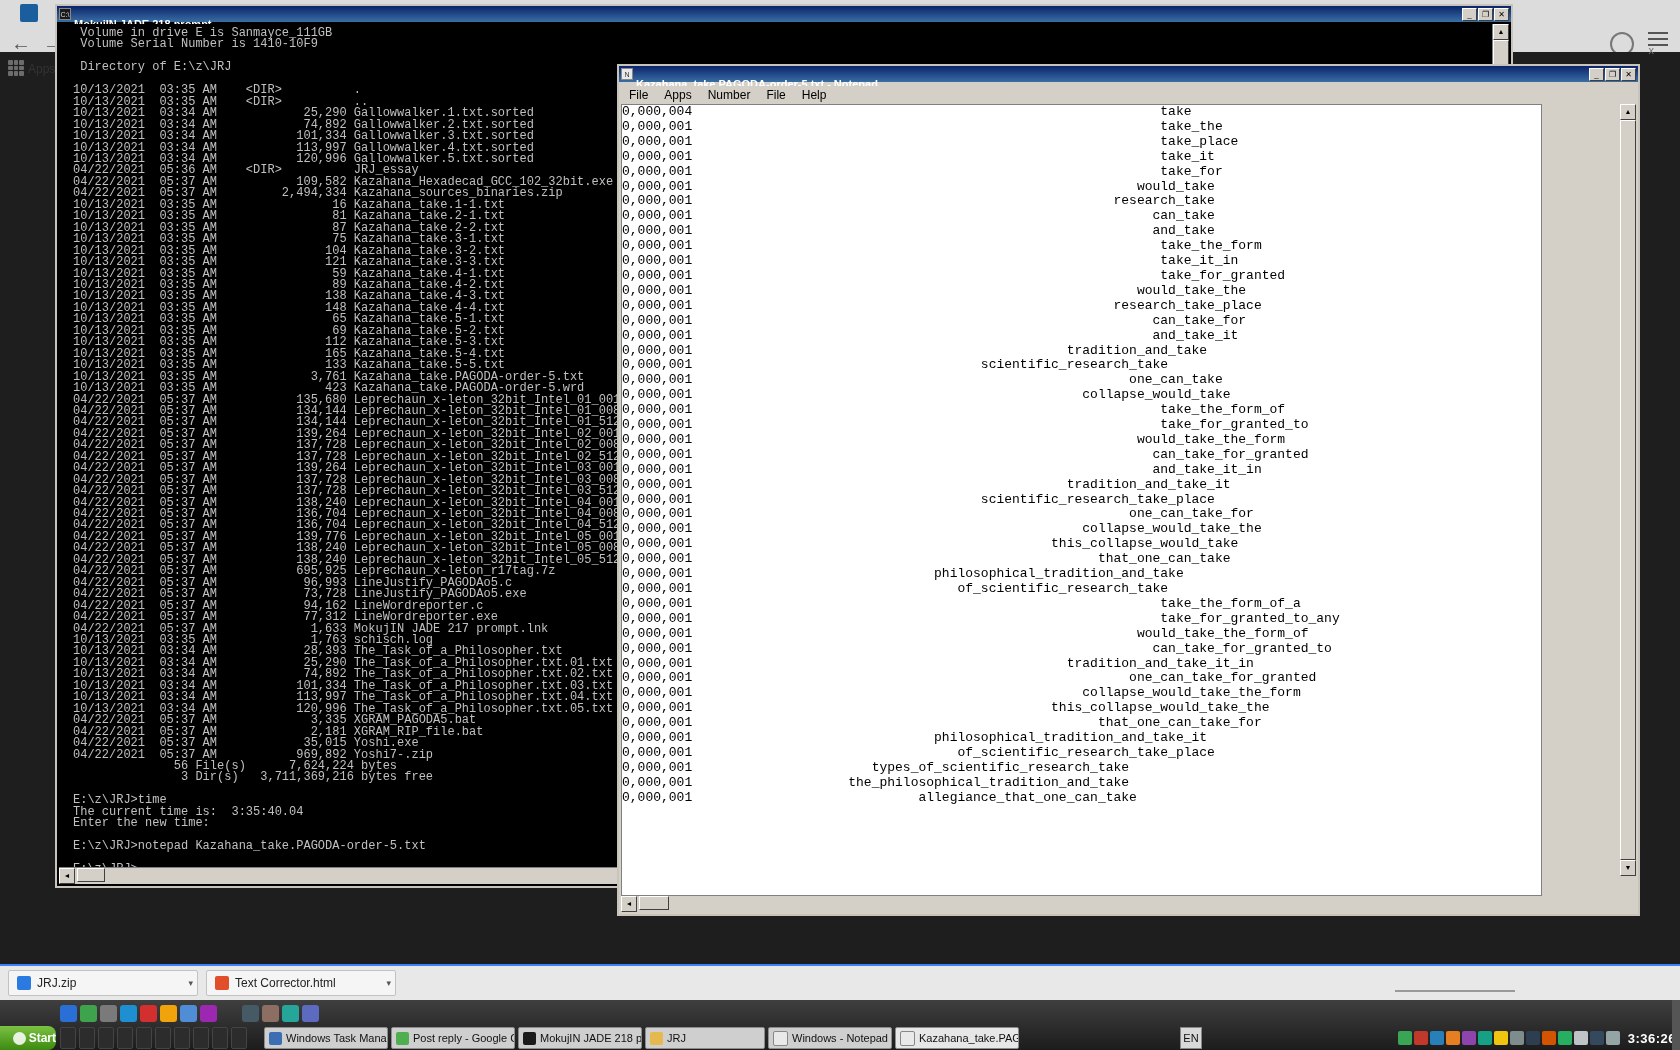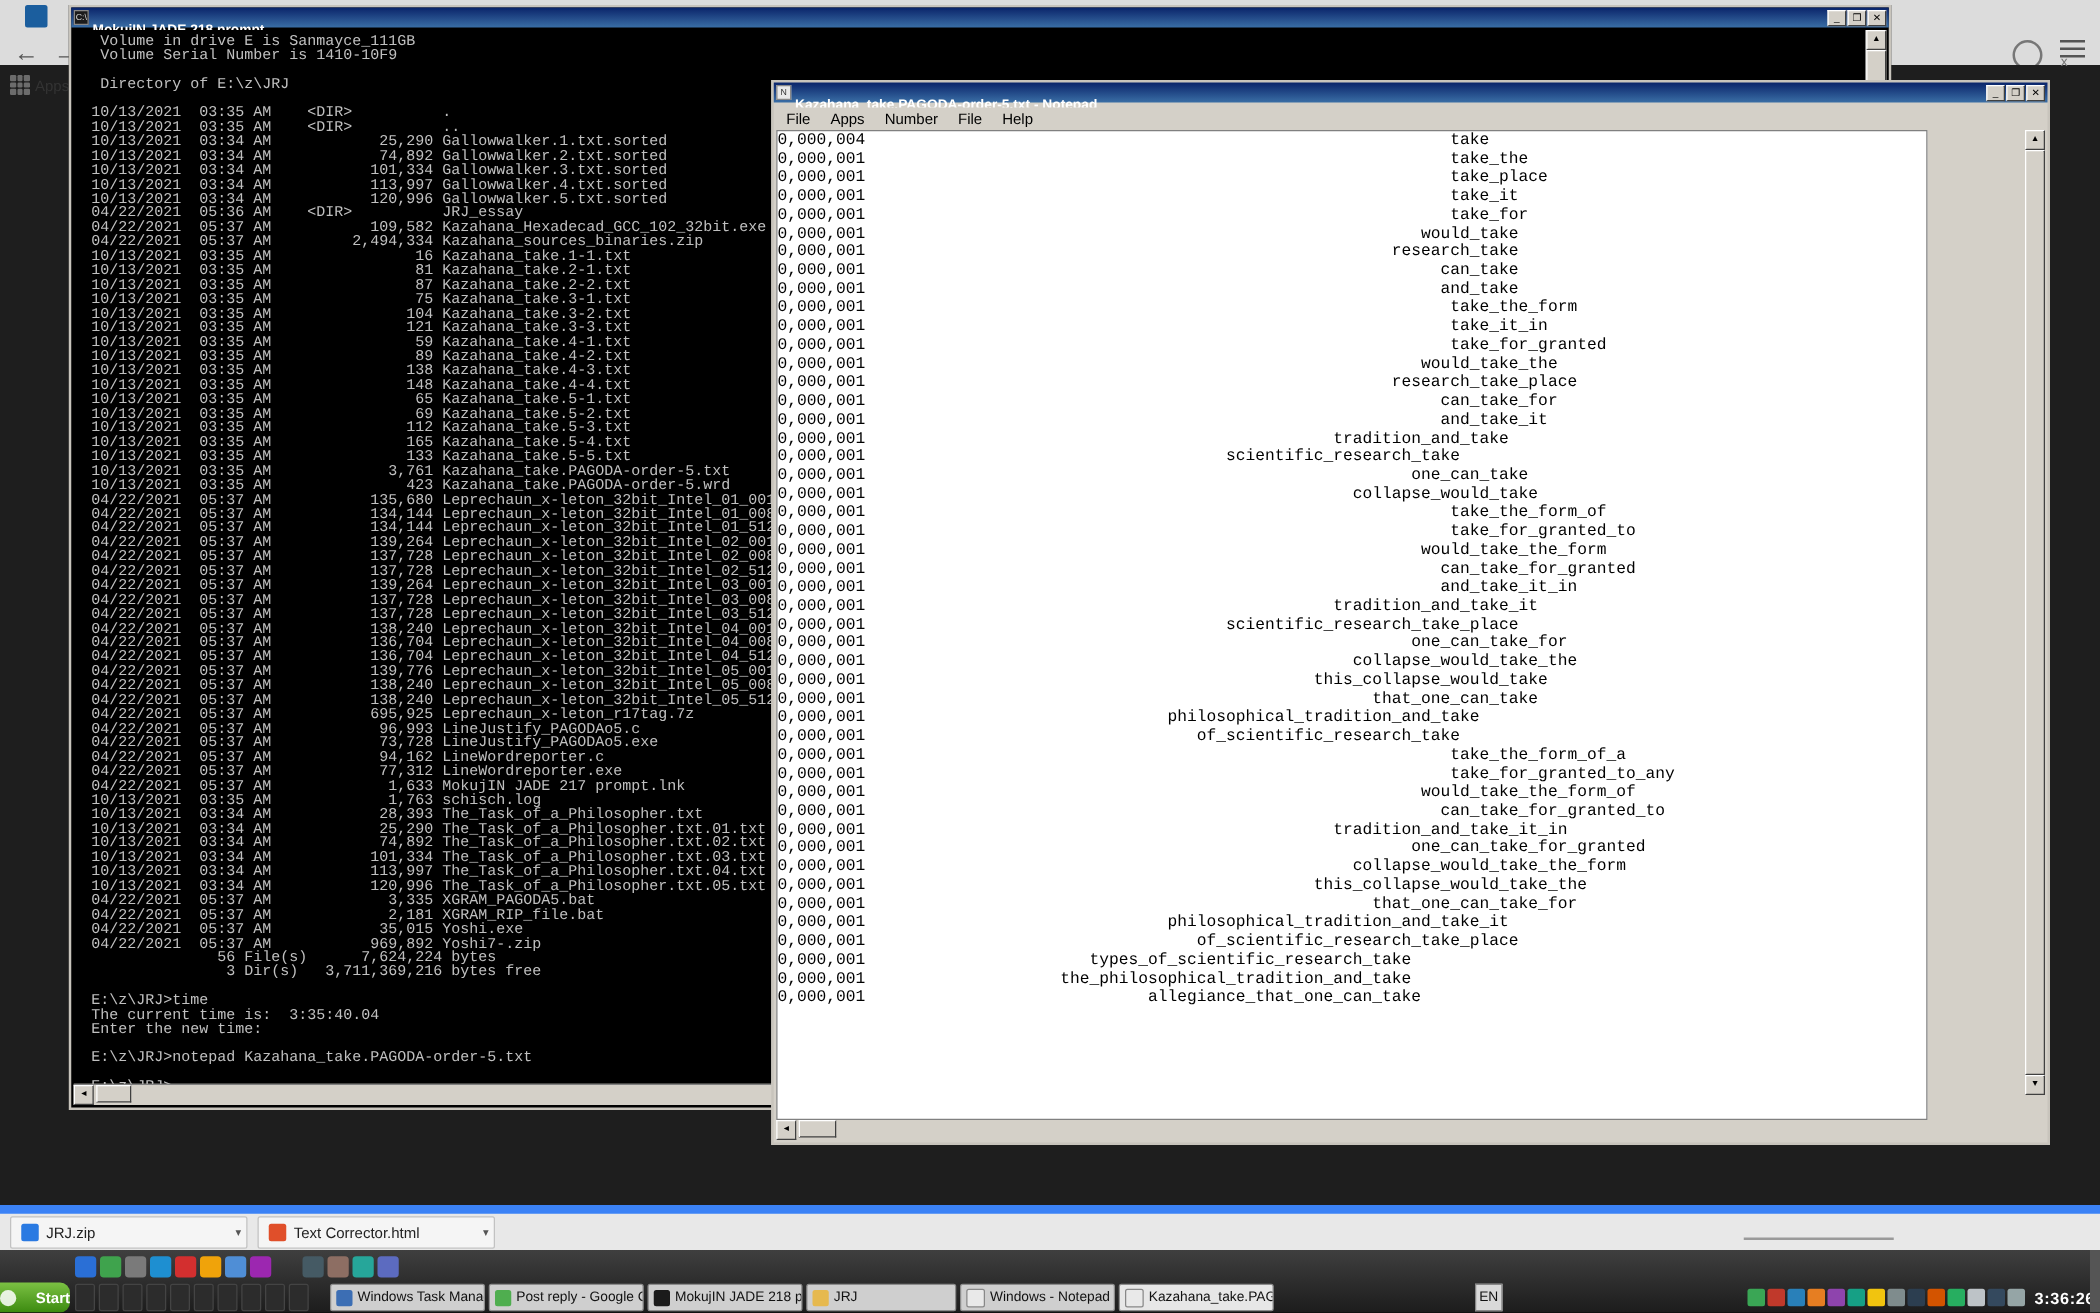--- a/index.html
+++ b/index.html
@@ -111,21 +111,21 @@
     font-size:13px;line-height:14.9px;
     white-space:pre;overflow:hidden;
     border:1px solid #808080;box-sizing:border-box;
   }
   #np-vscroll{position:absolute;right:2px;top:38px;width:16px;height:792px;background:#d4d0c8;}
   #np-hscroll{position:absolute;left:2px;bottom:2px;width:921px;height:16px;background:#d4d0c8;}
 
   
   #downloads-bar{
     position:absolute;left:0;bottom:50px;width:1680px;height:36px;
-    background:#e8e8e8;border-top:7px solid #3b82f6;
+    background:#e8e8e8;border-top:2px solid #3b82f6;
     display:flex;align-items:center;padding-left:8px;box-sizing:border-box;
   }
   .dl-item{
     height:26px;min-width:190px;background:#f5f5f5;border:1px solid #c2c2c2;
     display:flex;align-items:center;font-size:12px;color:#222;
     padding:0 4px 0 8px;margin-right:8px;box-sizing:border-box;border-radius:2px;
   }
   .dl-item .caret{margin-left:auto;font-size:9px;color:#555;padding-left:10px;}
   .dl-icon{width:14px;height:14px;margin-right:6px;background:#2a7ae2;border-radius:2px;}
 
@@ -135,21 +135,21 @@
     background:linear-gradient(to bottom,#3f3f3f,#1c1c1c);
   }
   #quicklaunch{
     position:absolute;left:60px;top:1px;width:340px;height:24px;display:flex;align-items:center;gap:3px;
   }
   .ql{width:17px;height:17px;border-radius:3px;}
   #start-btn{
     position:absolute;left:0;top:26px;width:56px;height:24px;
     background:linear-gradient(to bottom,#7bc143,#3c8a10);
     color:#fff;font-weight:bold;font-size:12px;
-    display:flex;align-items:center;justify-content:space-between;
+    display:flex;align-items:center;justify-content:flex-end;
     border-radius:0 8px 8px 0;
   }
   #start-orb{width:13px;height:13px;border-radius:50%;background:#fff;margin-right:3px;opacity:.85;}
   #tasks{
     position:absolute;left:60px;top:26px;height:24px;display:flex;gap:3px;align-items:center;
   }
   .task{
     height:22px;min-width:120px;max-width:124px;background:#cfcfcf;border:1px solid #8c8c8c;
     display:flex;align-items:center;font-size:11px;color:#111;padding:0 4px;box-sizing:border-box;
     overflow:hidden;white-space:nowrap;border-radius:2px;

